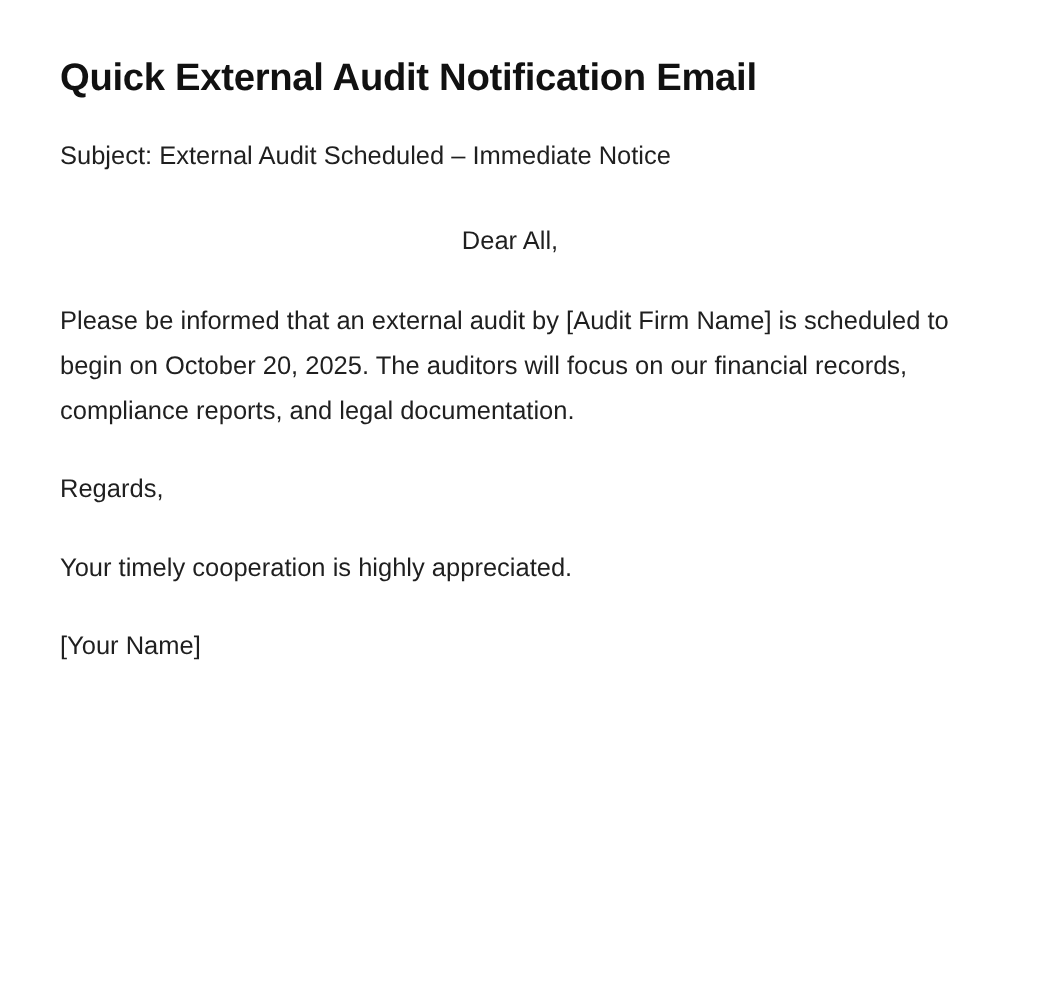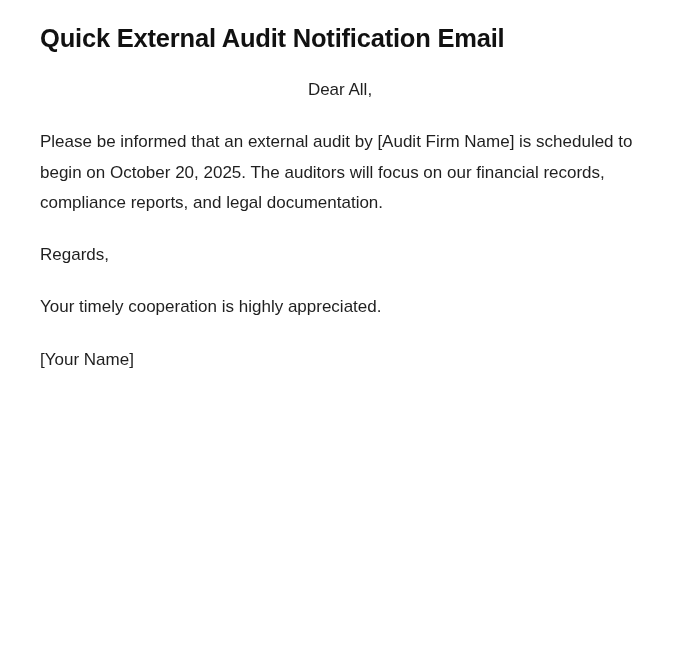--- a/index.html
+++ b/index.html
@@ -11,21 +11,21 @@
     height: 656px;
     background: #ffffff;
     font-family: "Liberation Sans", sans-serif;
     color: #1c1c1c;
     -webkit-font-smoothing: antialiased;
   }
   .page {
     box-sizing: border-box;
     width: 700px;
     height: 656px;
-    padding: 22px 60px 0 40px;
+    padding: 36px 60px 0 40px;
     background: #ffffff;
   }
   .doc-title {
     font-size: 25.5px;
     font-weight: bold;
     line-height: 1.3;
     letter-spacing: -0.2px;
     color: #111111;
     margin: 0 0 20px 0;
   }
@@ -47,20 +47,21 @@
     margin-bottom: 0;
   }
 </style>
 </head>
 <body>
 
 <div class="page">
 
   <h1 class="doc-title">Quick External Audit Notification Email</h1>
 
+  <p class="para subject">Subject: External Audit Scheduled – Immediate Notice</p>
 
   <p class="para tight">Dear All,</p>
 
   <p class="para">Please be informed that an external audit by [Audit Firm Name] is scheduled to begin on October 20, 2025. The auditors will focus on our financial records, compliance reports, and legal documentation.</p>
 
 
   <p class="para">Regards,</p>
 
   <p class="para">Your timely cooperation is highly appreciated.</p>
 

